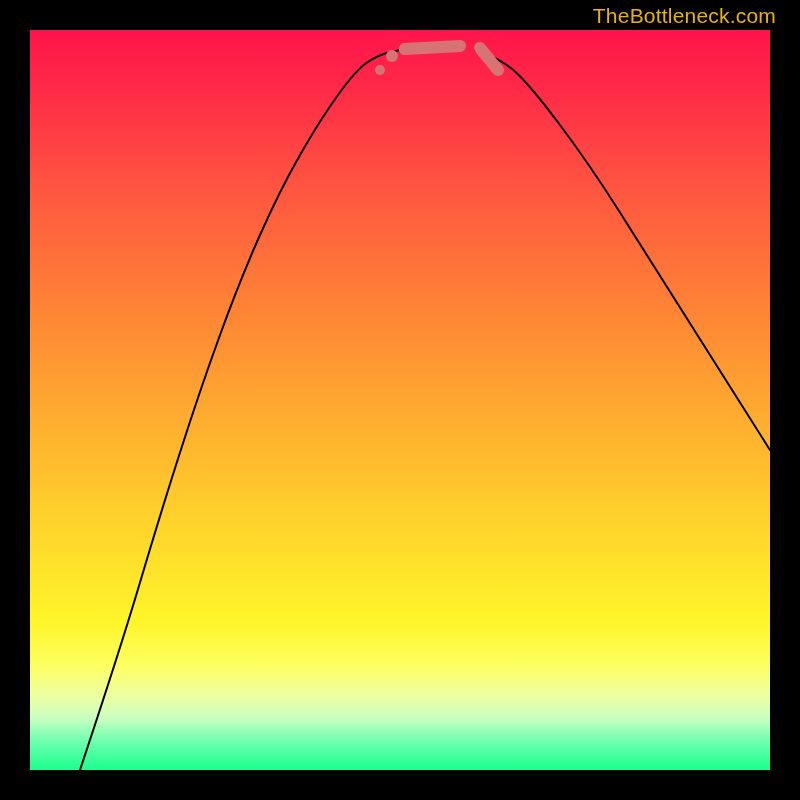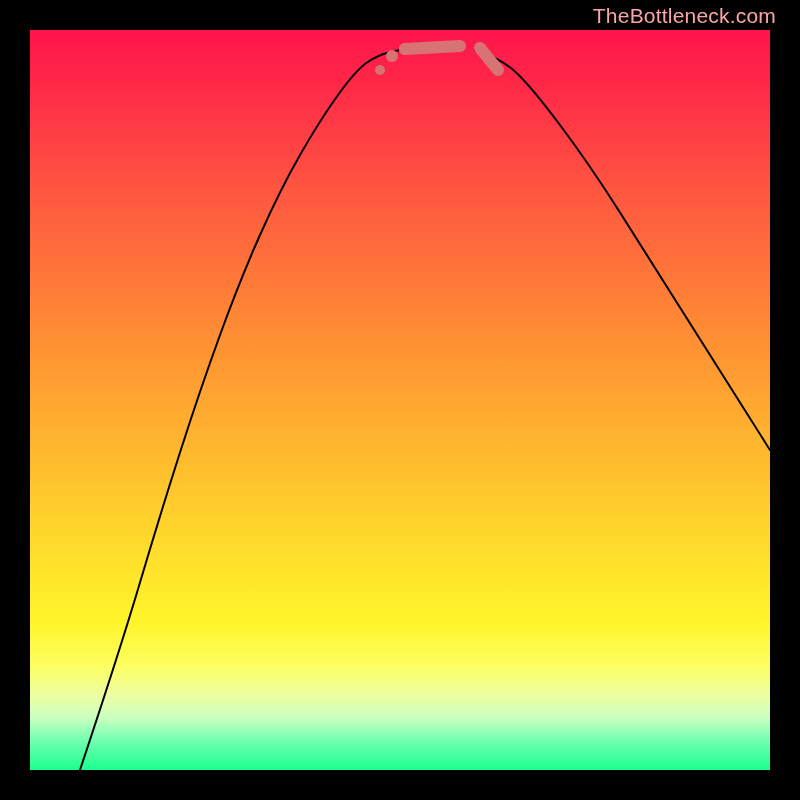--- a/index.html
+++ b/index.html
@@ -57,21 +57,21 @@
     stroke-width: 12;
     stroke-linecap: round;
   }
   .marker-dot {
     fill: #d87373;
   }
   .watermark {
     position: absolute;
     top: 4px;
     right: 24px;
-    color: #fca5a5;
+    color: #eab308;
     font-size: 21px;
     font-weight: 500;
     letter-spacing: 0.2px;
   }
 </style>
 </head>
 <body>
 
 <div class="frame">
 

